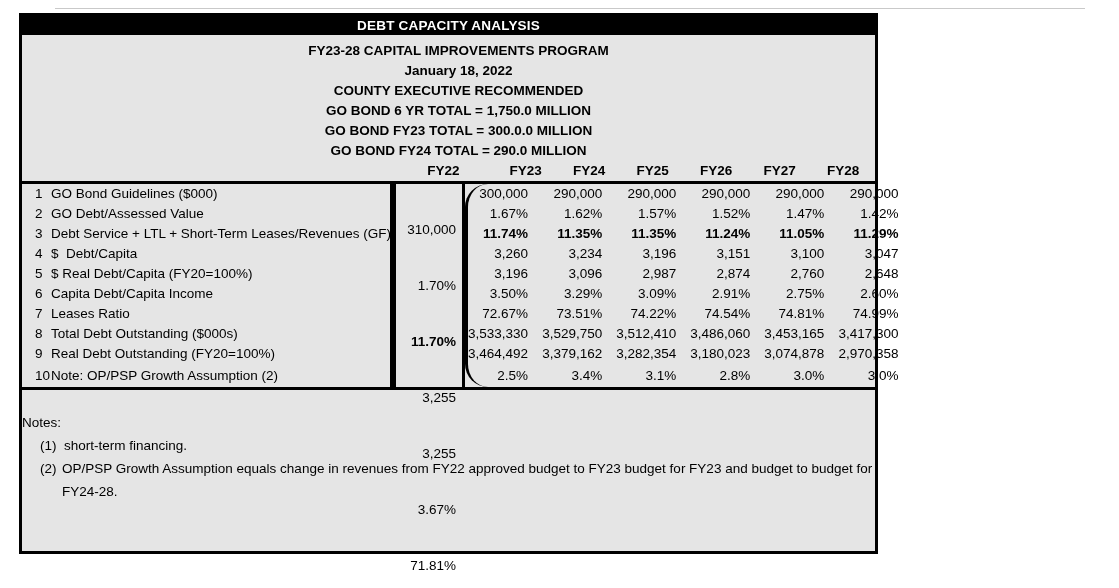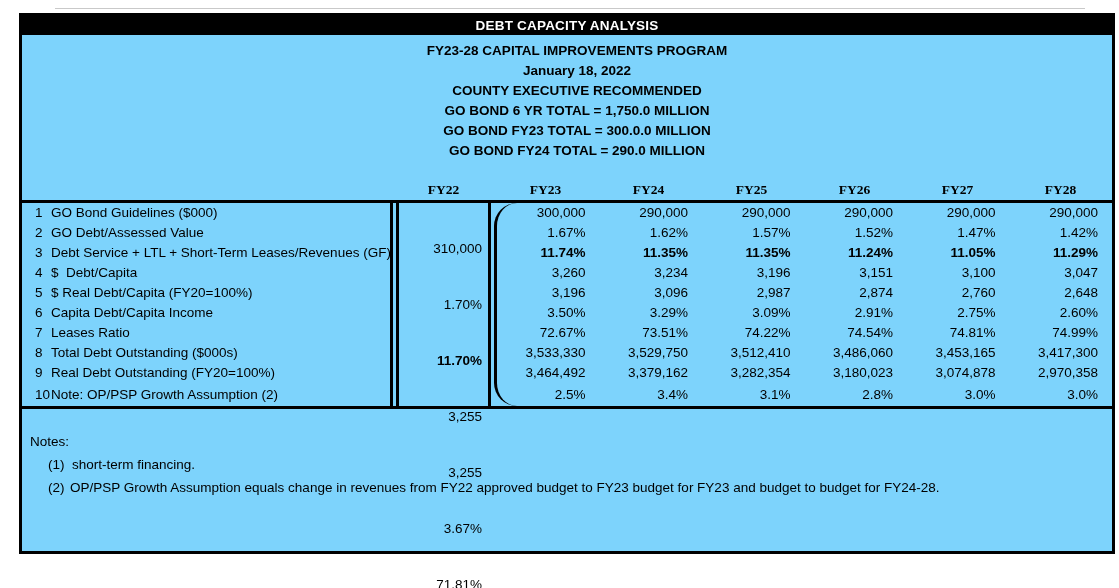--- a/index.html
+++ b/index.html
@@ -10,57 +10,57 @@
     color:#000;
     position:relative;
     overflow:hidden;
   }
   .artifact-line {
     position:absolute; left:55px; top:8px; width:1030px; height:1px;
     background:#c9c9c9;
   }
   .sheet {
     position:absolute; left:19px; top:13px;
-    width:1096px; height:541px;
+    width:859px; height:541px;
     border:3px solid #000; box-sizing:border-box;
-    background:#7dd3fc;
+    background:#e5e5e5;
   }
   .titlebar {
     height:19px; background:#000; color:#fff;
     font-weight:bold; font-size:13.5px;
     display:flex; align-items:center; justify-content:center;
     letter-spacing:0.2px;
   }
   .subhead { margin-top:6px; text-align:center; font-weight:bold; font-size:13.5px;margin-left:20px; }
   .subhead .hline { height:20px; line-height:20px; }
   .fy-row {
     display:grid; grid-template-columns:371px 3px 95px 3px repeat(6, 1fr);
-    height:20px; margin-top:19px;
-    font-weight:bold; font-size:13.5px;font-family:Liberation Serif, serif;
+    height:20px; 
+    font-weight:bold; font-size:13.5px;
   }
   .fy-row .ycell { text-align:center; line-height:20px; }
   .data-area {
     display:flex;
     border-top:3px solid #000; border-bottom:3px solid #000;
     height:209px; box-sizing:border-box;
   }
   .label-box { width:371px; border-right:3px solid #000; box-sizing:border-box; }
   .colgap { width:3px; }
   .fy22-box { width:95px; border-left:3px solid #000; border-right:3px solid #000; box-sizing:border-box; }
   .rest-box { flex:1; border-left:3px solid #000; box-sizing:border-box;border-radius:23px; }
   .trow { height:20px; line-height:20px; font-size:13.5px; }
   .trow.last { height:23px; line-height:23px; }
   .lrow { padding-left:13px; white-space:pre; overflow:hidden; }
   .rownum { display:inline-block; width:16px; }
   .rowlabel { white-space:pre; }
   .vrow { text-align:right; padding-right:6px;margin-top:36px; }
   .grow { display:grid; grid-template-columns:repeat(6, 1fr); }
   .grow .vcell { text-align:right; padding-right:14px; }
   .boldv { font-weight:bold; }
-  .notes { margin-top:21px; font-size:13.5px; padding-left:8px; }
+  .notes { margin-top:21px; font-size:13.5px; padding-left:0; }
   .notes-heading { height:23px; line-height:23px; }
   .note-item { display:flex; padding-left:18px; }
   .note-marker { flex:0 0 22px; line-height:23px; }
   .note-lines .nline { line-height:23px; }
   .note-lines .nline.cont { padding-left:2px; }
 </style>
 </head>
 <body>
 
 <div class="artifact-line"></div>

